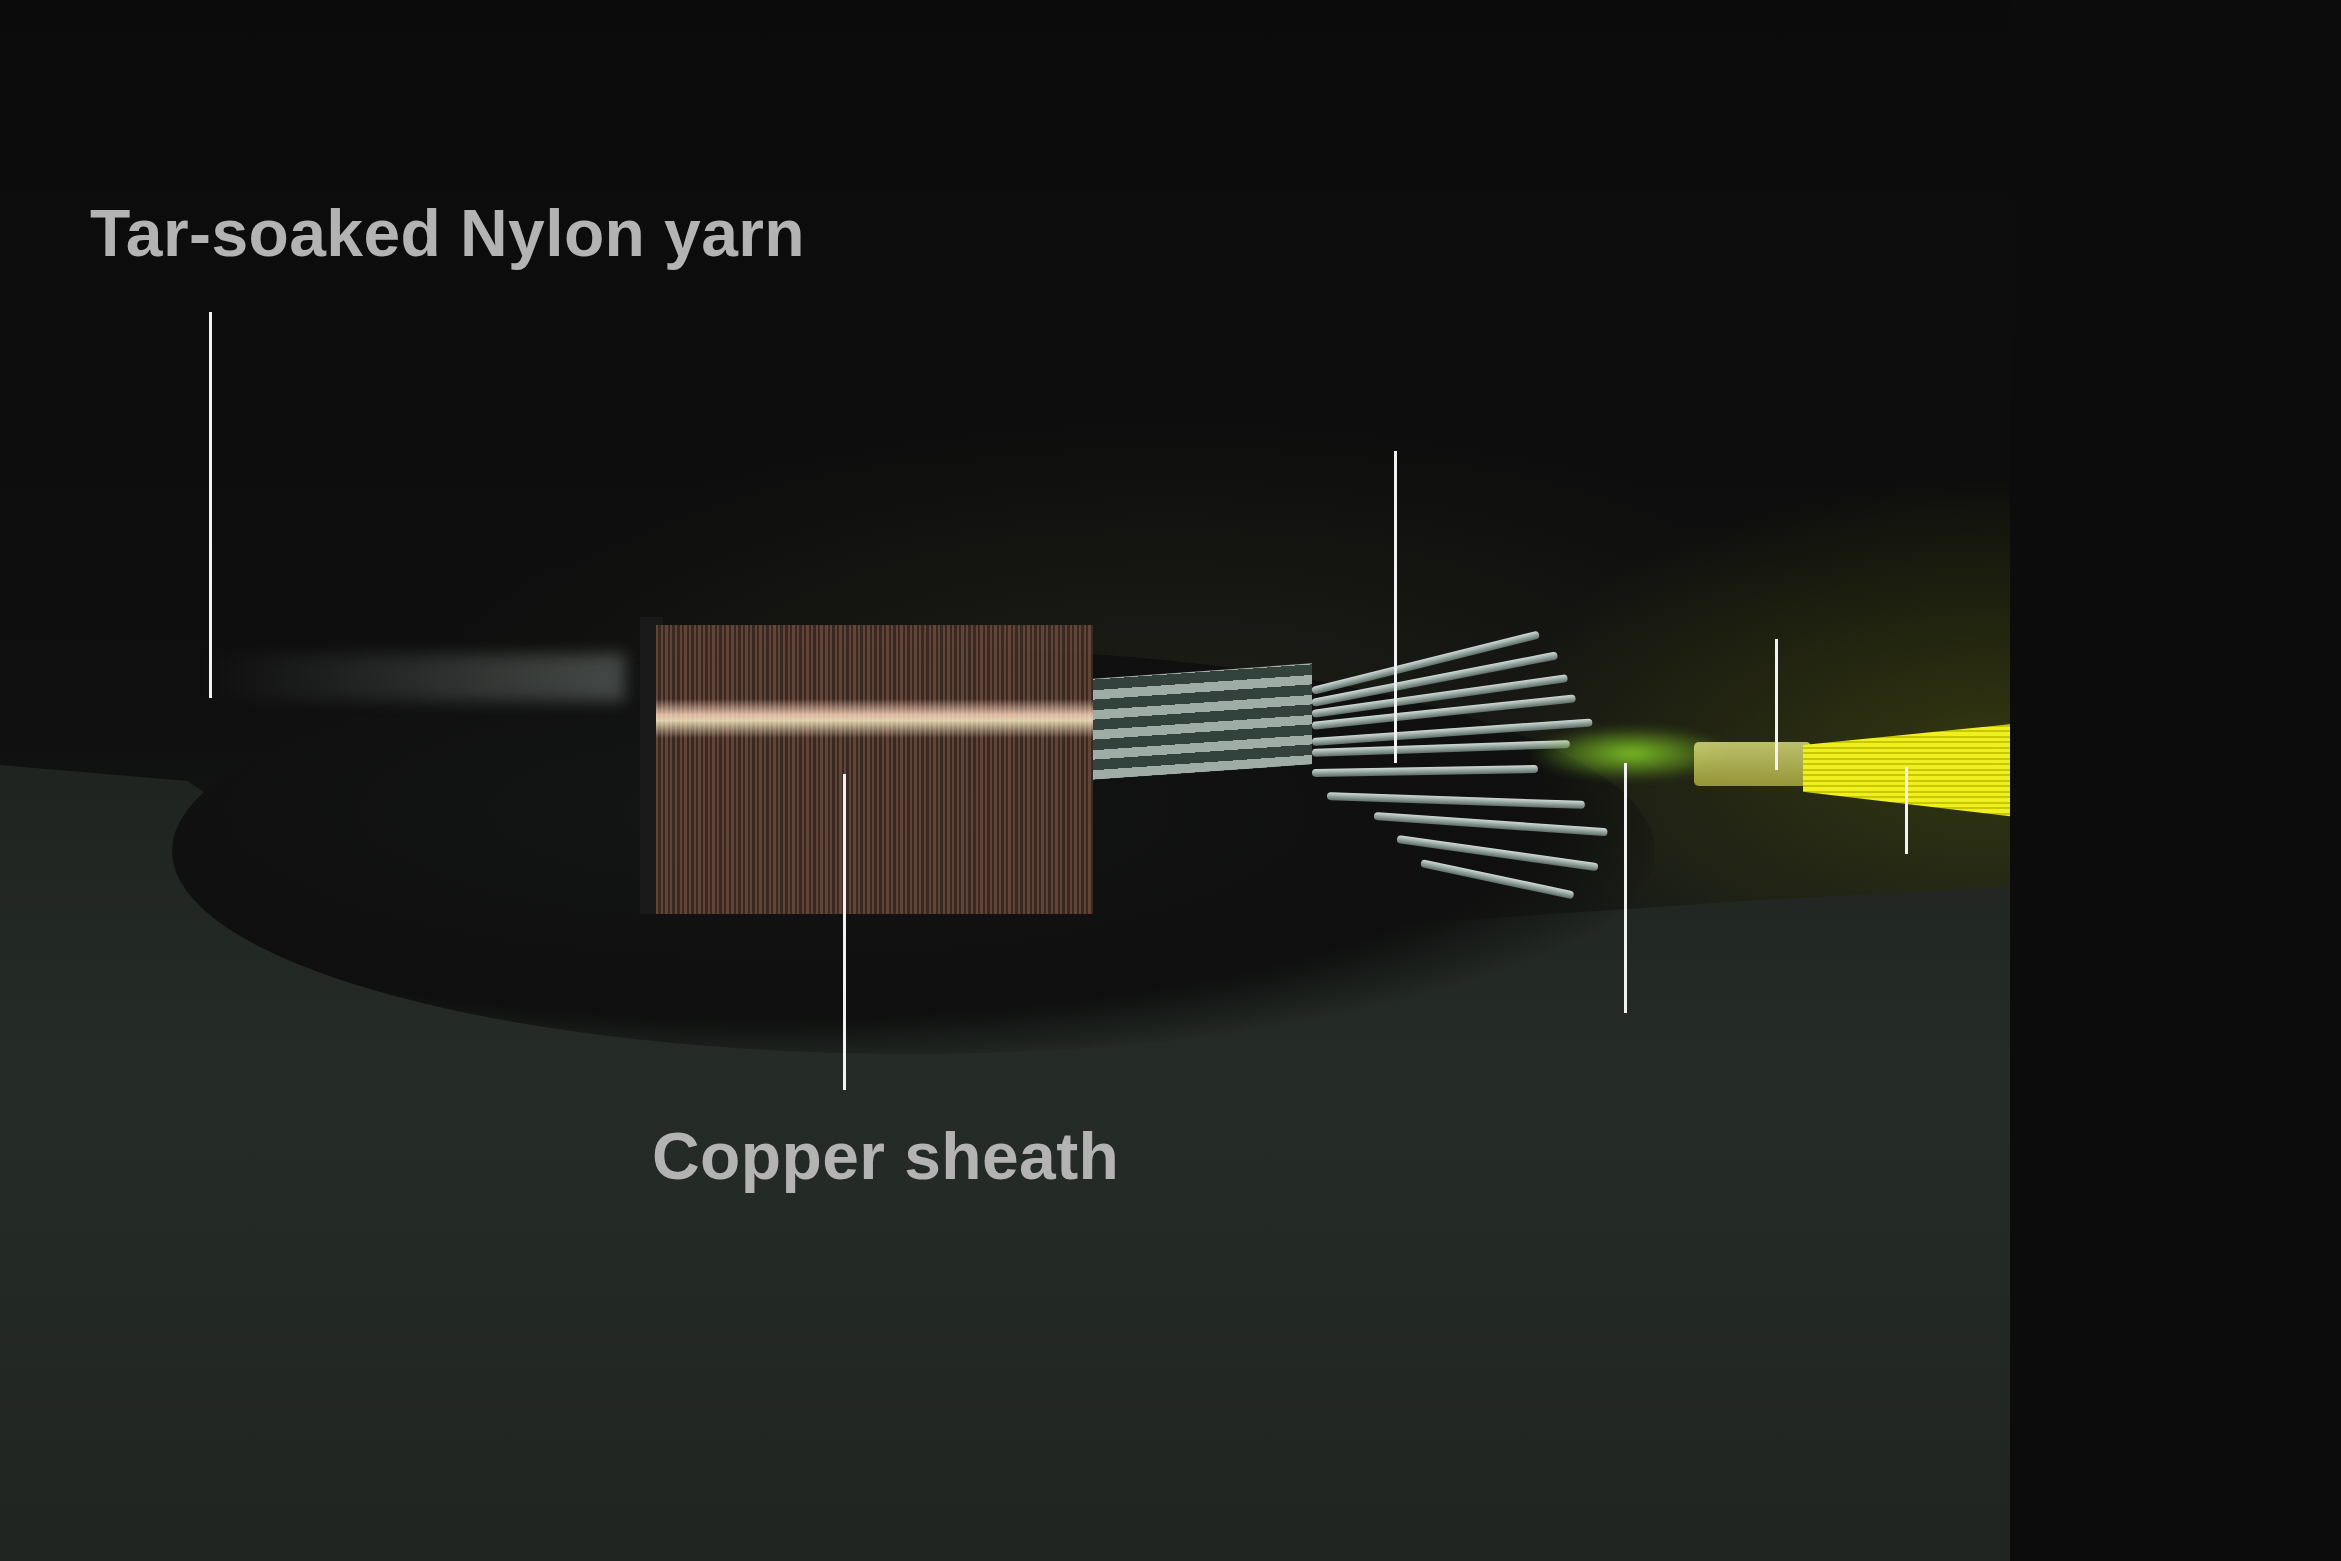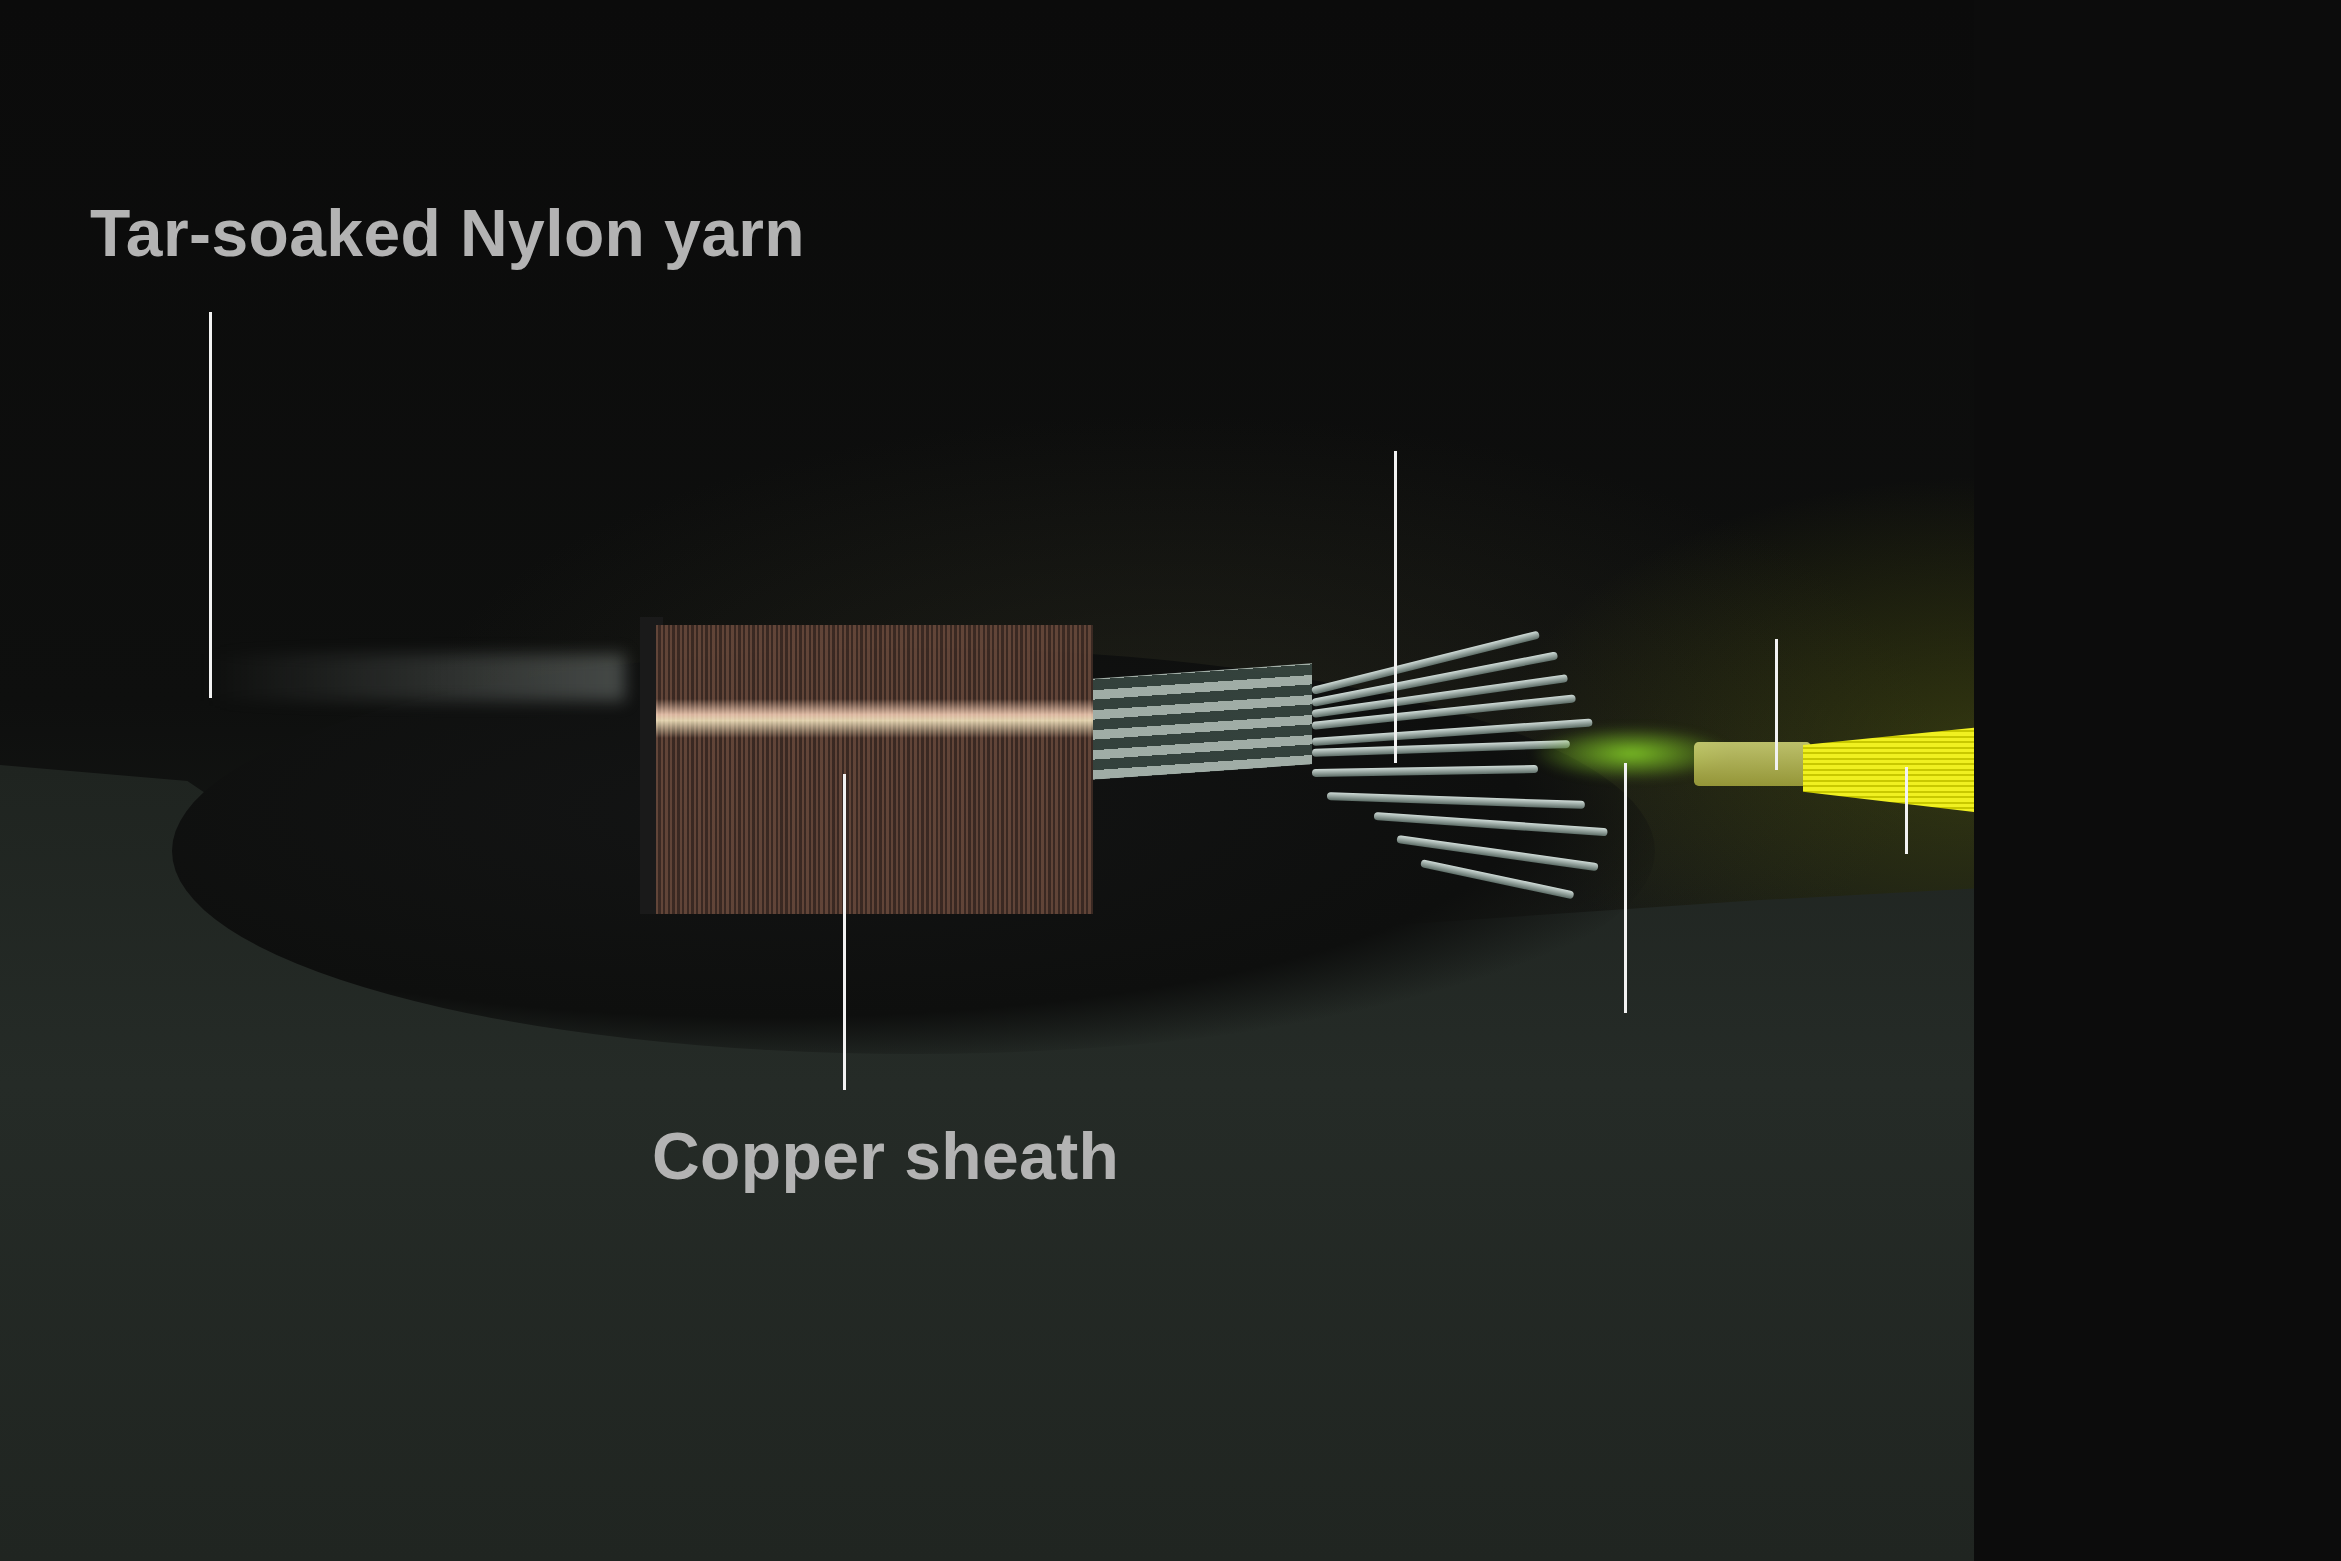--- a/index.html
+++ b/index.html
@@ -2,20 +2,21 @@
 <html style="font-size:12.5px"><head>
 <meta charset="utf-8">
 <style>
   html, body { margin:0; padding:0; }
   body { width:2342px; height:1561px; overflow:hidden; background:#0c0c0c; font-family:"Liberation Sans", sans-serif; }
   .scene { position:relative; width:1974px; height:1561px; overflow:hidden;
     background:
       radial-gradient(ellipse 703px 390px at 1991px 749px, rgba(120,130,20,0.35), transparent 70%),
       radial-gradient(ellipse 1093px 468px at 1171px 742px, rgba(60,60,40,0.35), transparent 70%),
       linear-gradient(#0b0b0b, #0e0f0e 45%, #1a1e1b 70%, #222823);
+    padding-left: 36px;
   }
   .seabed { position:absolute; left:0; top:765px; width:2342px; height:796px;
     background: linear-gradient(#1f2420, #252b27 40%, #202521);
     clip-path: polygon(0 0, 8% 2%, 10% 6%, 13% 12%, 20% 16%, 35% 19%, 50% 22%, 60% 20%, 75% 17%, 100% 13%, 100% 100%, 0 100%);
   }
   .dark-body { position:absolute; left:172px; top:648px; width:1483px; height:406px;
     background: radial-gradient(ellipse at 40% 40%, #131414, #0e0f0e 60%, transparent 75%); border-radius:50%; }
   .nylon-glow { position:absolute; left:203px; top:654px; width:422px; height:47px;
     background: linear-gradient(90deg, transparent, rgba(170,180,175,0.35)); filter:blur(7.8px); }
   .copper { position:absolute; left:656px; top:625px; width:437px; height:289px;

